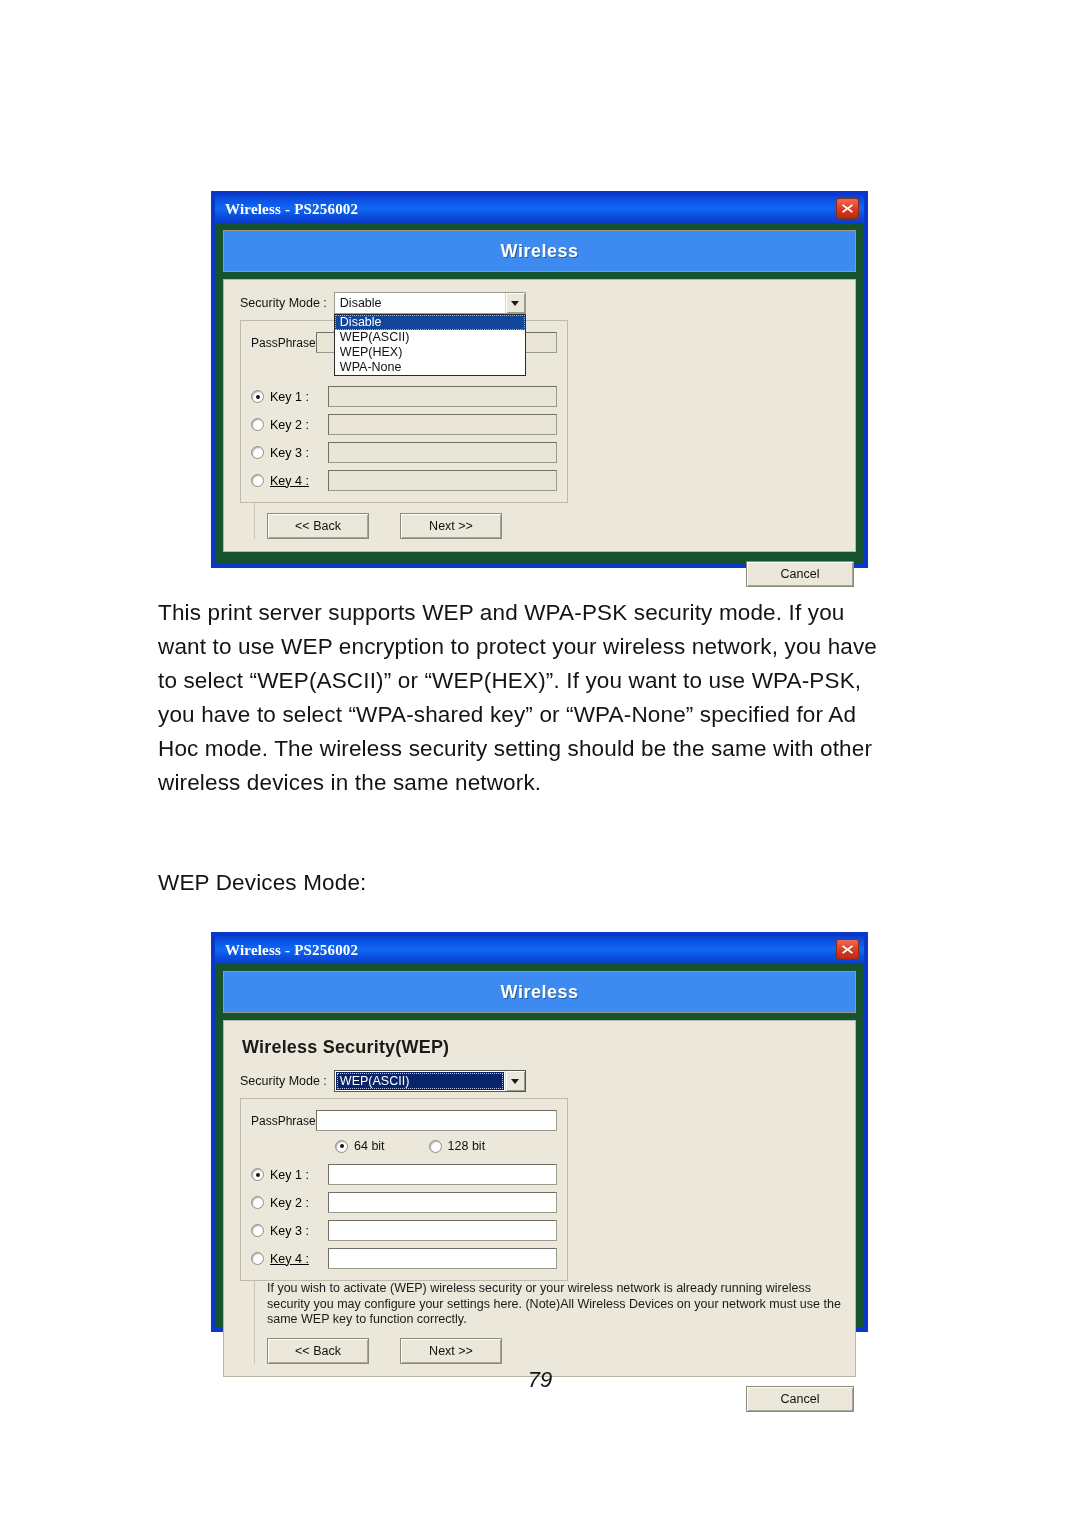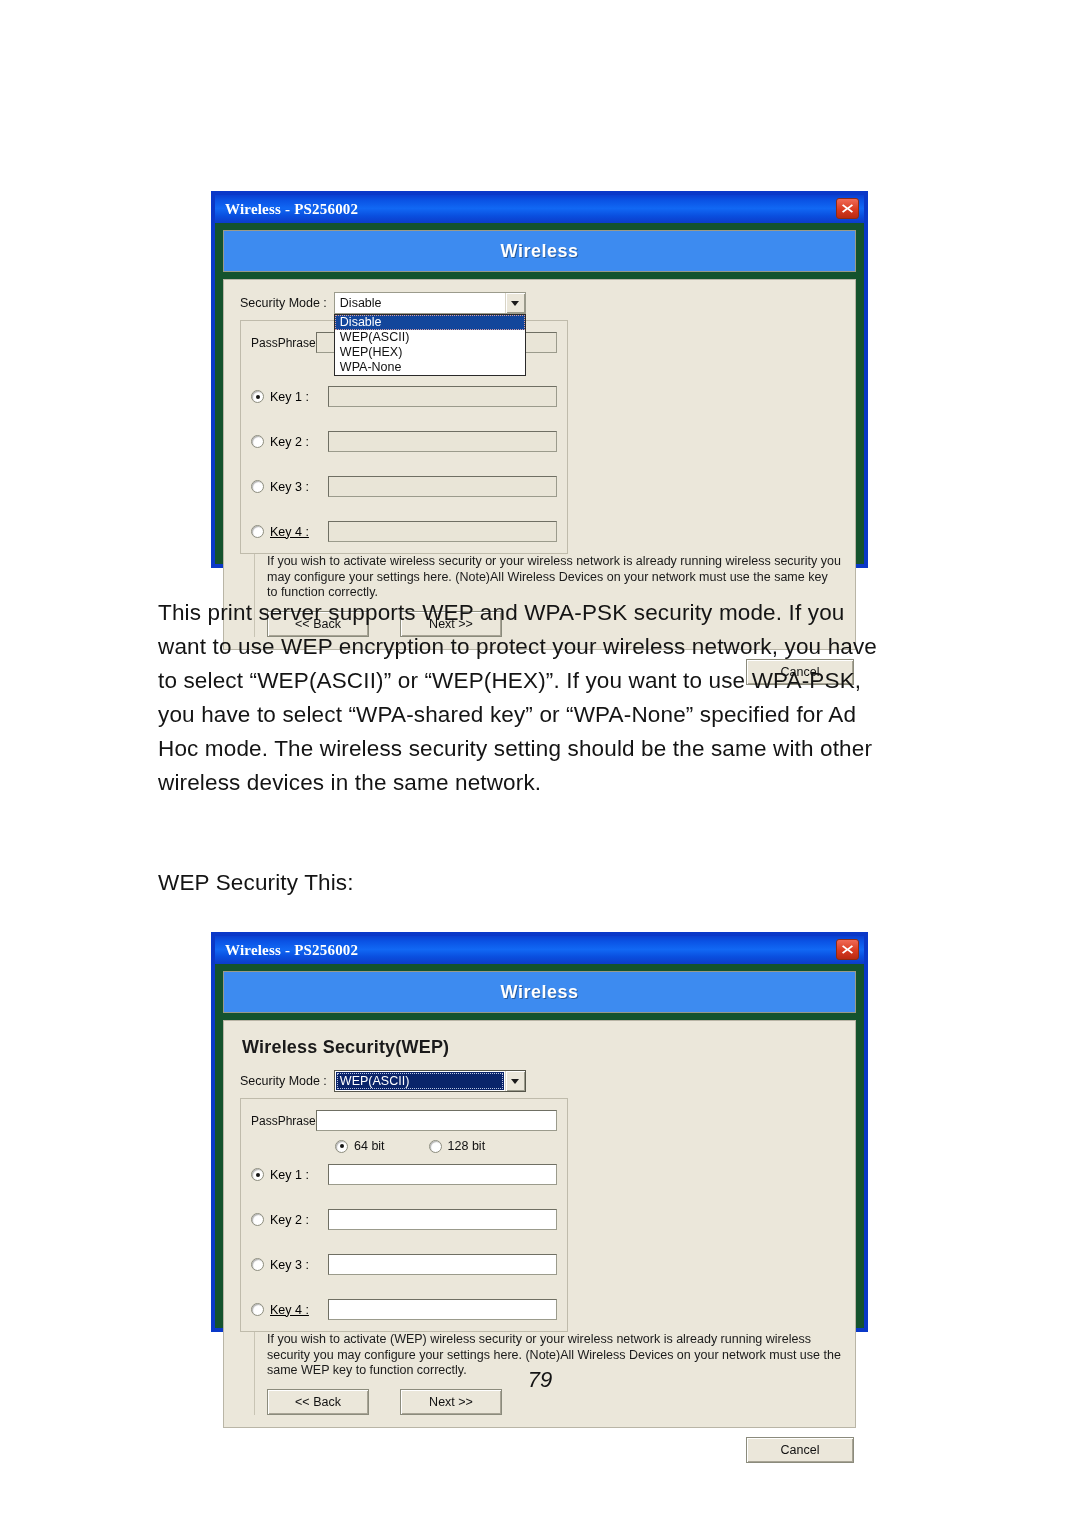--- a/index.html
+++ b/index.html
@@ -179,21 +179,21 @@
     position:relative; flex:none;
   }
   .radio.on::after {
     content:""; position:absolute;
     left:3.5px; top:3.5px; width:4px; height:4px;
     border-radius:50%; background:#151515;
   }
   .radio-label { font-size:12.5px; color:#111; }
 
   .keys { margin-top:11px; }
-  .key-row { display:flex; align-items:center; margin-bottom:24px; }
+  .key-row { display:flex; align-items:center; margin-bottom:7px; }
   .key-row:last-child { margin-bottom:0;text-decoration:underline; }
   .key-label { font-size:12.5px; width:58px; margin-left:6px; white-space:nowrap; }
   .key-field { flex:1; }
 
   
   .help {
     font-size:12.5px;
     line-height:15.5px;
     color:#1a1a1a;
   }
@@ -315,40 +315,37 @@
               <div class="key-row">
                 <span class="radio"></span>
                 <span class="key-label">Key 4 :</span>
                 <div class="field key-field"></div>
               </div>
             </div>
           </div>
         </div>
 
         <div class="col-right">
-          <div class="help">
-            <p>If you wish to activate wireless security or your wireless network is already running wireless security you may configure your settings here. (Note)All Wireless Devices on your network must use the same key to function correctly.</p>
-          </div>
           <div class="wizard-btns">
             <div class="btn">&lt;&lt; Back</div>
             <div class="btn">Next &gt;&gt;</div>
           </div>
         </div>
       </div>
     </div>
 
     <div class="cancel-row">
       <div class="btn btn-cancel">Cancel</div>
     </div>
   </div>
 </div>
 
 <div class="body-text" style="left:158px; top:596px; width:730px;">This print server supports WEP and WPA-PSK security mode. If you want to use WEP encryption to protect your wireless network, you have to select “WEP(ASCII)” or “WEP(HEX)”. If you want to use WPA-PSK, you have to select “WPA-shared key” or “WPA-None” specified for Ad Hoc mode. The wireless security setting should be the same with other wireless devices in the same network.</div>
 
-<div class="body-text" style="left:158px; top:866px; width:730px;">WEP Security This:</div>
+<div class="body-text" style="left:158px; top:866px; width:730px;">WEP Devices Mode:</div>
 
 <div class="dialog" id="dlg2" style="left:212px; top:933px; width:655px; height:398px;">
 
   <div class="titlebar">
     <span class="titlebar-text">Wireless - PS256002</span>
     <div class="close-btn">
       <svg width="13" height="11" viewBox="0 0 13 11" aria-hidden="true">
         <path d="M2.2 1.2 L6.5 4.6 L10.8 1.2 L12.0 2.6 L8.1 5.5 L12.0 8.4 L10.8 9.8 L6.5 6.4 L2.2 9.8 L1.0 8.4 L4.9 5.5 L1.0 2.6 Z" fill="#ffffff"></path>
       </svg>
     </div>

